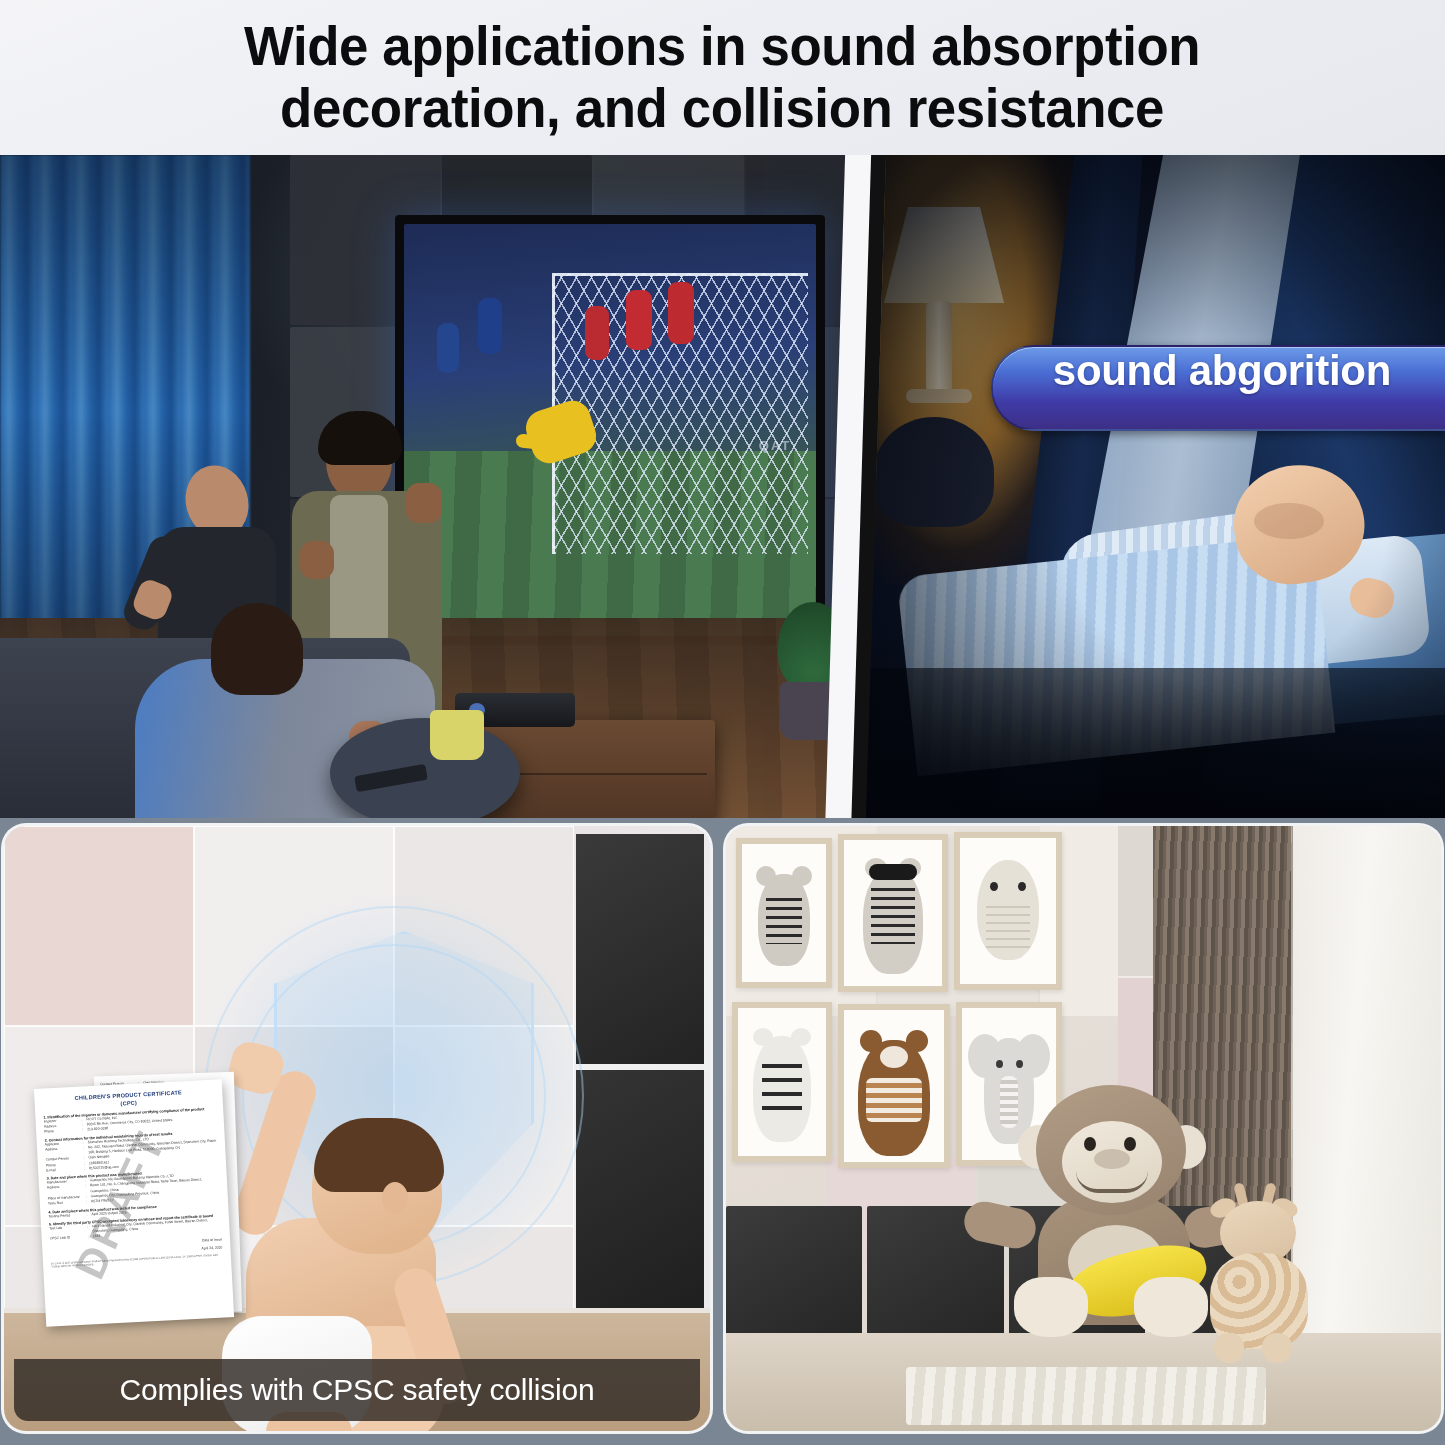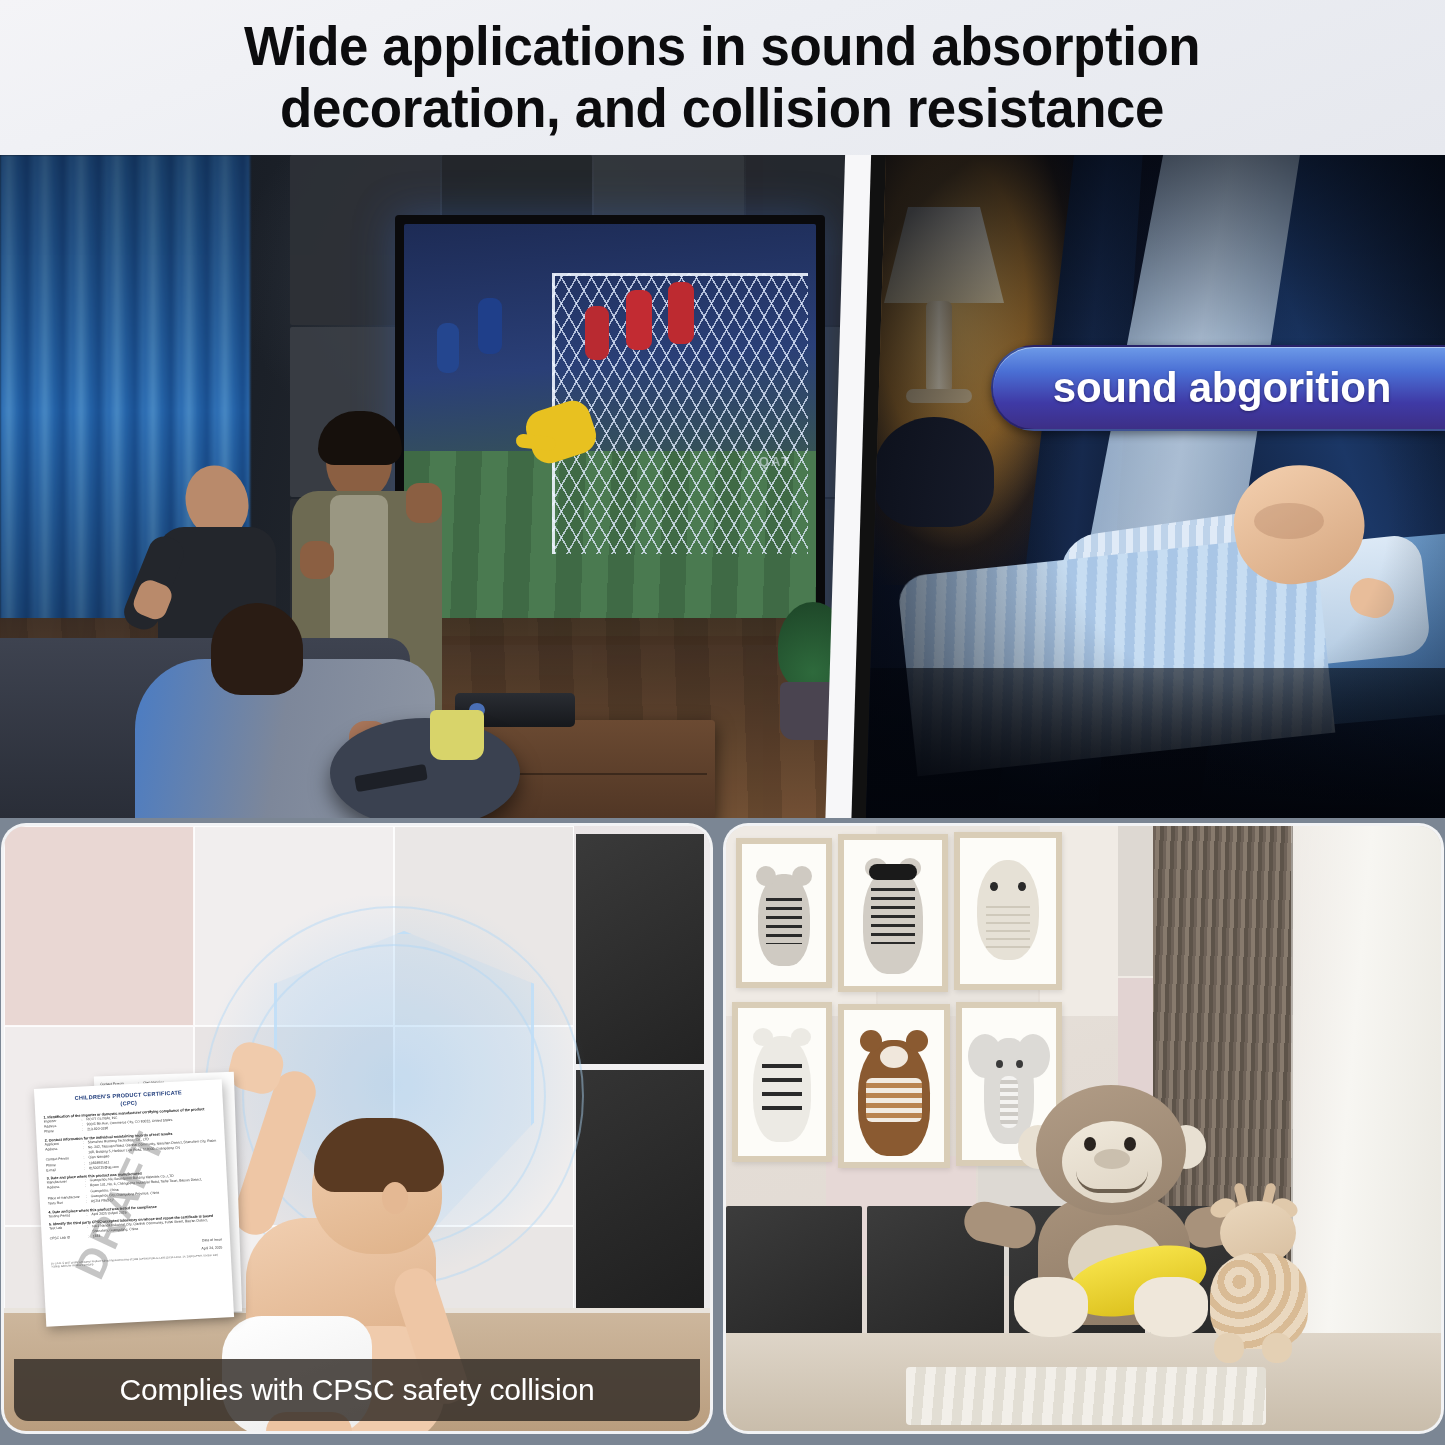--- a/index.html
+++ b/index.html
@@ -85,21 +85,21 @@
   .player{ position:absolute; border-radius:40%; }
   .p-keeper{ left:30%; top:44%; width:66px; height:54px; background:#e8c120; transform:rotate(-18deg); border-radius:18px;}
   .p-keeper:after{content:"";position:absolute;left:-14px;top:22px;width:40px;height:14px;background:#e8c120;border-radius:7px;transform:rotate(24deg);}
   .p-red1{ left:54%; top:16%; width:26px; height:60px; background:#c22b32; border-radius:9px;}
   .p-red2{ left:64%; top:14%; width:26px; height:62px; background:#bd2a30; border-radius:9px;}
   .p-red3{ left:44%; top:20%; width:24px; height:54px; background:#b92a31; border-radius:9px;}
   .p-blue1{ left:18%; top:18%; width:24px; height:56px; background:#1f3f8a; border-radius:9px;}
   .p-blue2{ left:8%;  top:24%; width:22px; height:50px; background:#24468f; border-radius:9px;}
   .tv-ad{
     position:absolute; right:6%; top:52%; font-size:13px; letter-spacing:2px;
-    color:rgba(235,240,255,.55); font-weight:bold;margin-top:16px;
+    color:rgba(235,240,255,.55); font-weight:bold;
   }
   
   .console{
     position:absolute; left:370px; top:565px; width:345px; height:105px;
     background:linear-gradient(180deg,#6b4a32,#4f3524);
     border-radius:4px;
     box-shadow:0 6px 18px rgba(0,0,0,.6);
   }
   .console:before,.console:after{
     content:""; position:absolute; width:10px; height:45px; bottom:-42px;
@@ -361,21 +361,21 @@
   .gr-ear{position:absolute;top:10px;width:26px;height:18px;background:#e0c9ab;border-radius:50%;}
   .gr-ear.l{left:14px;transform:rotate(-22deg);} .gr-ear.r{left:76px;transform:rotate(22deg);}
   .gr-body{position:absolute;left:14px;top:64px;width:98px;height:96px;background:repeating-radial-gradient(circle at 30% 30%, #d9bb95 0 7px, #ead8bf 7px 15px);border-radius:44% 44% 38% 38%;}
   .gr-leg{position:absolute;bottom:-4px;width:30px;height:30px;background:#e4d0b4;border-radius:14px;}
   .gr-leg.l{left:18px;} .gr-leg.r{left:66px;}
 
   
   .badge{
     position:absolute; z-index:20;
     background:linear-gradient(180deg,#6d9ae8 0%,#4a6fd4 30%,#3f3aa6 68%,#3d2f86 100%);
-    color:#fff; display:flex; align-items:center;
+    color:#fff; display:flex; 
     box-shadow:0 3px 10px rgba(0,0,0,.45), inset 0 1px 0 rgba(255,255,255,.45);
     border:2px solid rgba(25,25,80,.55);
   }
   .badge span{ font-size:42px; font-weight:bold; letter-spacing:-.3px;
     text-shadow:0 1px 3px rgba(0,0,0,.35); white-space:nowrap;}
   .badge-sound{ right:0; top:190px; height:86px; padding:0 54px 0 60px;
     border-radius:44px 0 0 44px; border-right:none;}
 </style>
 </head>
 <body>

